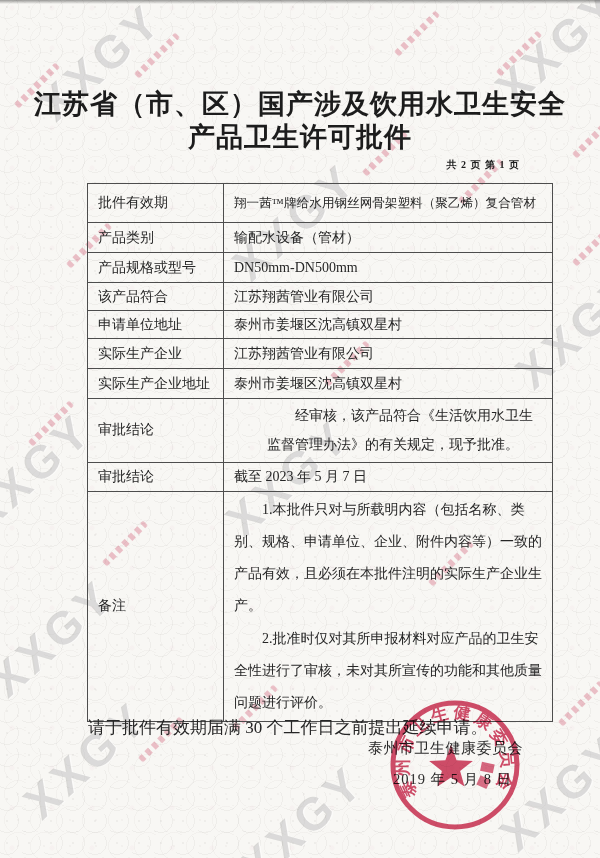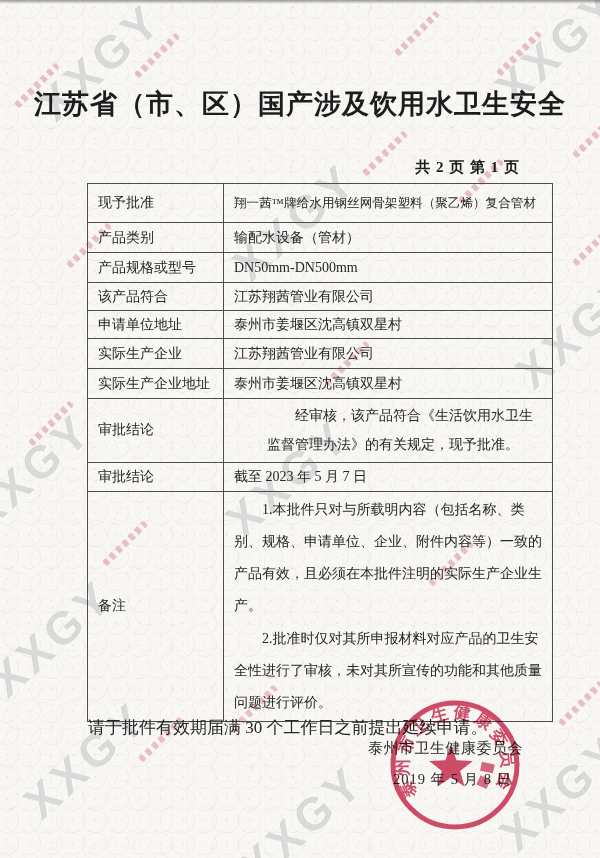--- a/index.html
+++ b/index.html
@@ -39,21 +39,21 @@
   .content{position:relative;z-index:2;}
   .title{
     position:absolute;left:0;top:88px;width:600px;margin:0;
     text-align:center;
     font-family:"Liberation Sans","DejaVu Sans",sans-serif;
     font-weight:bold;font-size:27px;line-height:1.22;color:#1c1c1c;
     letter-spacing:1px;
   }
   .page-indicator{
     position:absolute;top:158px;right:80px;
-    font-weight:bold;font-size:15px;color:#1c1c1c;letter-spacing:1px;
+    font-weight:bold;font-size:10px;color:#1c1c1c;letter-spacing:1px;
   }
   table.lic{
     position:absolute;left:87px;top:183px;width:431px;
     border-collapse:collapse;table-layout:fixed;
   }
   table.lic td{
     border:1px solid #4d4d4d;
     vertical-align:middle;
     color:#262626;font-size:14px;
     padding:2px 6px 2px 10px;
@@ -118,28 +118,28 @@
       <div class="mt" style="left: 132px; top: 736px;"></div>
       <div class="mt" style="left: 422px; top: 560px;"></div>
       <div class="mt" style="left: 552px; top: 700px;"></div>
       <div class="mt" style="left: 226px; top: 704px;"></div>
       <div class="mt" style="left: 566px; top: 132px;"></div>
       <div class="mt" style="left: 318px; top: 360px;"></div>
       <div class="mt" style="left: 96px; top: 540px;"></div>
     </div>
 
   <div class="content">
-    <h1 class="title"><span>江苏省（市、区）国产涉及饮用水卫生安全</span><br></h1>
+    <h1 class="title"><span>江苏省（市、区）国产涉及饮用水卫生安全</span><br><span>产品卫生许可批件</span></h1>
 
     <div class="page-indicator">共 2 页 第 1 页</div>
 
     <table class="lic">
       <tbody>
           <tr class="r0">
-            <td class="lbl">现予批准</td>
+            <td class="lbl">批件有效期</td>
             <td class="val">
               <p>翔一茜™牌给水用钢丝网骨架塑料（聚乙烯）复合管材</p>
             </td>
           </tr>
           <tr class="r1">
             <td class="lbl">产品类别</td>
             <td class="val">
               <p>输配水设备（管材）</p>
             </td>
           </tr>

